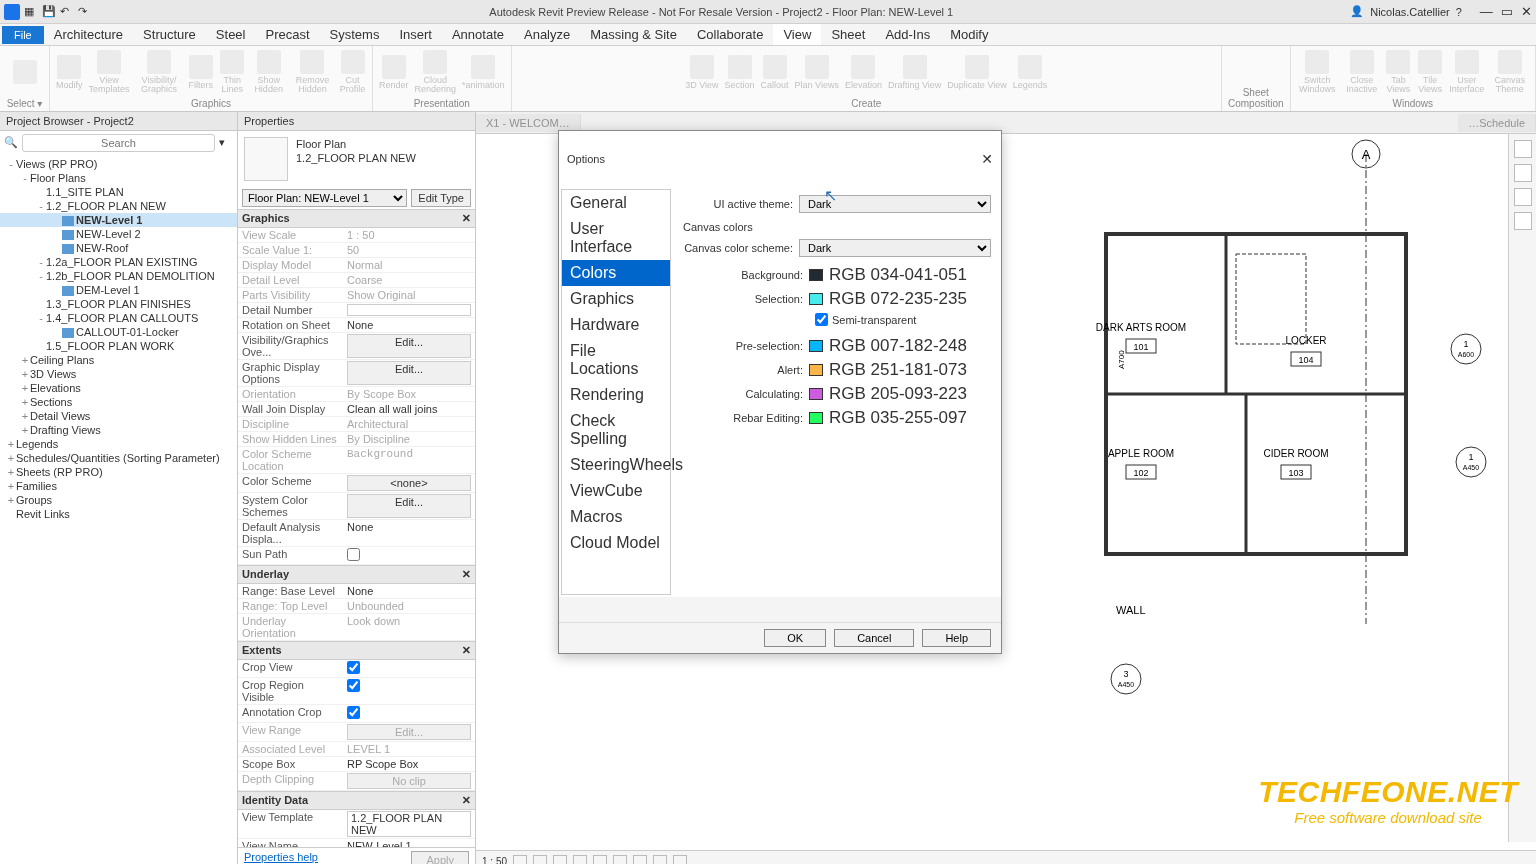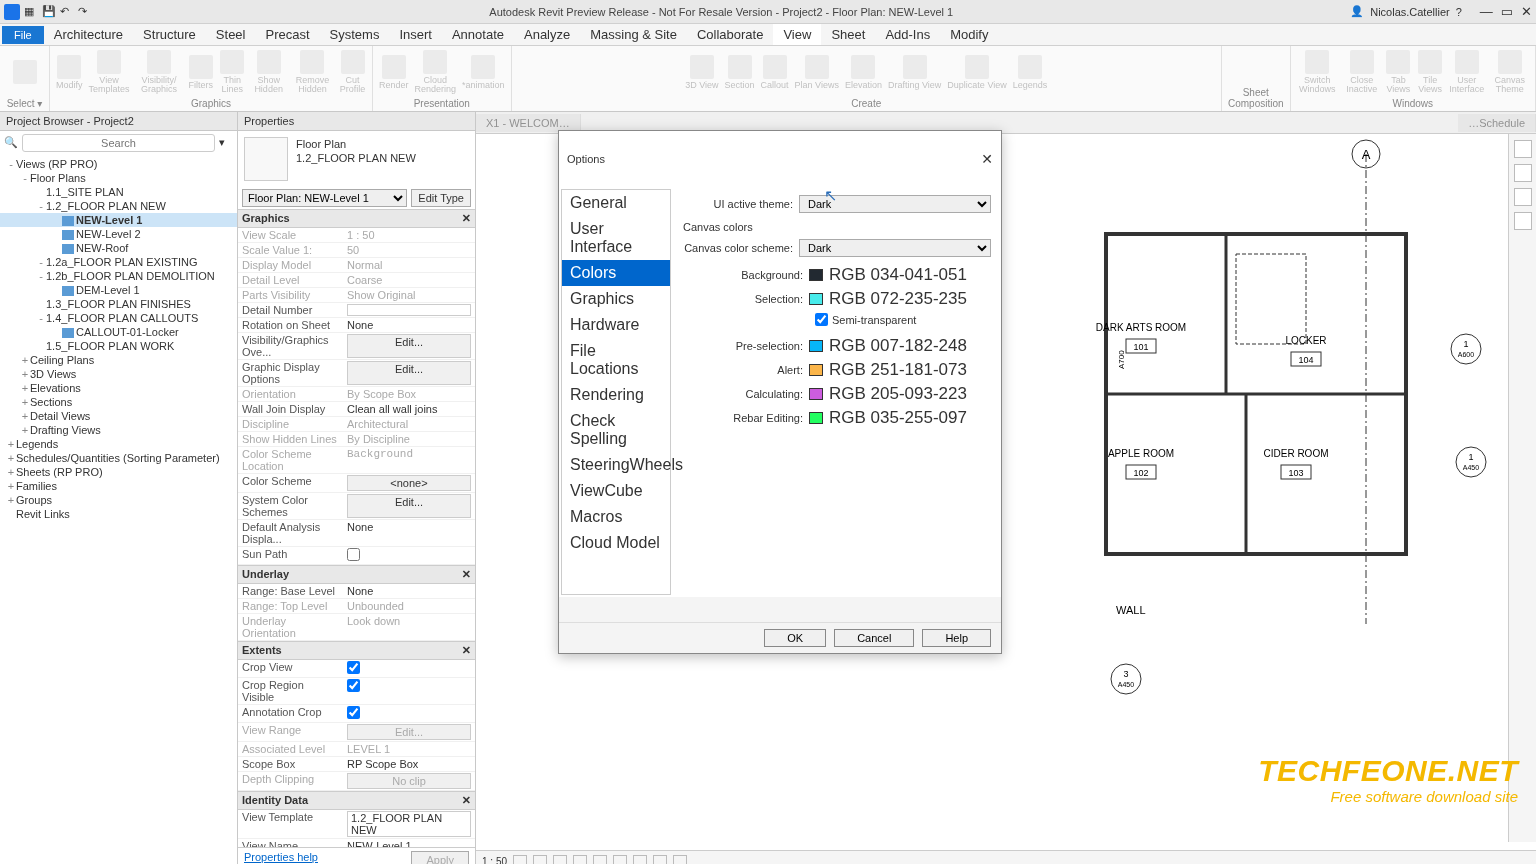--- a/index.html
+++ b/index.html
@@ -93,21 +93,21 @@
 .dialog .color-row { display: flex; align-items: center; margin: 4px 0; gap: 6px; }
 .dialog .color-row .clabel { width: 120px; text-align: right; }
 .dialog .color-row .swatch { width: 14px; height: 12px; border: 1px solid #333; }
 .dialog .color-row .cval { font-size: 17px; }
 .dialog .check-row { display: flex; align-items: flex-end; margin: 2px 0 10px 132px; gap: 4px; }
 .dialog .dlg-buttons { padding: 6px 10px; display: flex; justify-content: flex-end; gap: 8px; background: #f4f4f4; border-top: 1px solid #ddd; margin-top: 25px; }
 .dialog .dlg-buttons button { padding: 2px 22px; font-size: 11px; border: 1px solid #888; background: #f0f0f0; }
 
 .cursor-indicator { position: absolute; left: 824px; top: 186px; pointer-events: none; font-size: 16px; color: #2a6db8; z-index: 999; }
 
-.watermark { position: absolute; right: 18px; bottom: 59px; text-align: right; }
+.watermark { position: absolute; right: 18px; bottom: 38px; text-align: center; }
 .watermark .w1 { font-size: 30px; font-weight: 900; color: #f4b800; font-style: italic; letter-spacing: 0.5px; }
 .watermark .w2 { font-size: 15px; color: #f4b800; font-style: italic; }
 </style>
 </head>
 <body>
 
 <div class="titlebar">
   <span class="logo"></span>
   <div class="qat">
     <span>▦</span>

